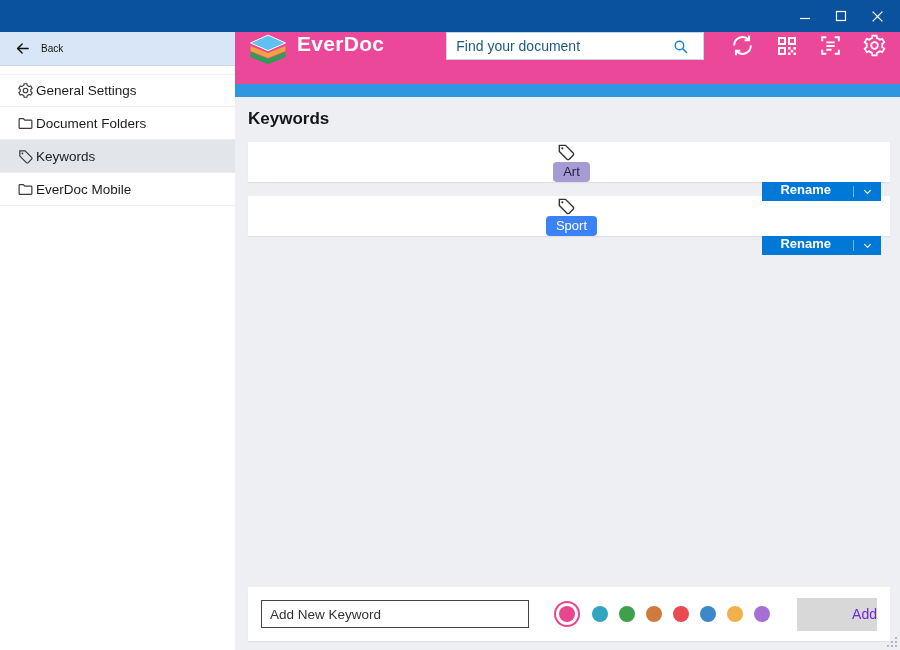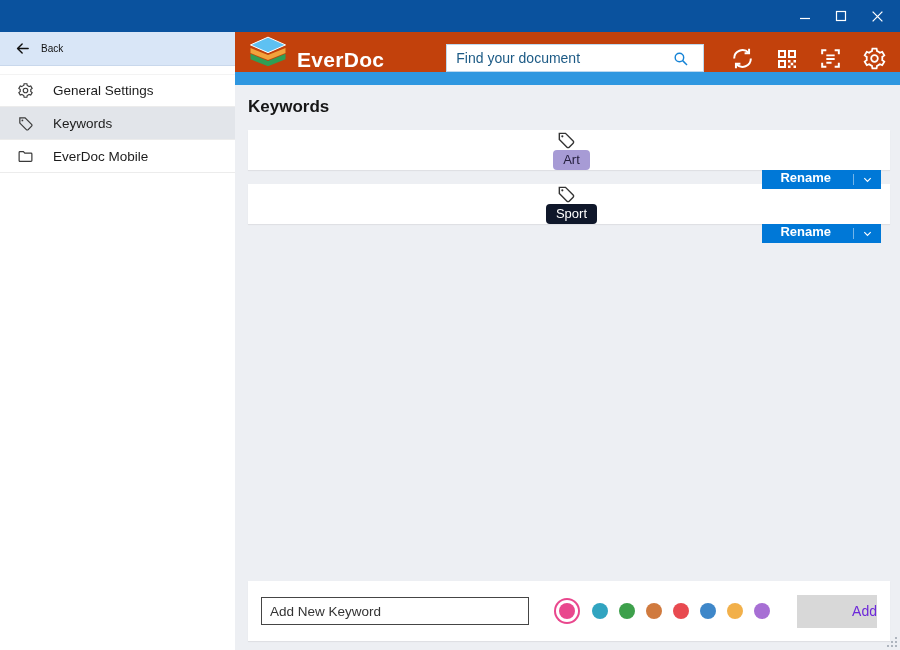--- a/index.html
+++ b/index.html
@@ -14,29 +14,29 @@
   .win-btn { width:26px; height:24px; background:transparent; border:none; display:flex; align-items:center; justify-content:center; cursor:pointer; }
   .win-btn svg { display:block; }
 
   
   .body { flex:1; display:flex; min-height:0; }
 
   
   .sidebar { width:235px; flex:0 0 235px; background:#ffffff; display:flex; flex-direction:column; }
   .back-row { height:34px; background:#d9e6f7; display:flex; align-items:center; gap:10px; padding-left:14px; font-size:10px; color:#111; cursor:pointer; border-bottom:1px solid #c9d8ec; }
   .side-list { list-style:none; margin-top:8px; }
-  .side-item { height:33px; display:flex; align-items:center; gap:19px; padding-left:16px; font-size:13.5px; color:#1c1c1c; cursor:pointer; border-bottom:1px solid #ececec; }
+  .side-item { height:33px; display:flex; align-items:center; gap:2px; padding-left:16px; font-size:13.5px; color:#1c1c1c; cursor:pointer; border-bottom:1px solid #ececec; }
   .side-item:first-child { border-top:1px solid #f3f3f3; }
   .side-item.selected { background:#e2e5ea; }
   .side-item .ic { width:18px; height:18px; color:#3a3a3a; display:flex; align-items:center; justify-content:center; }
 
   
   .content { flex:1; display:flex; flex-direction:column; min-width:0; position:relative; }
 
-  .app-header { height:40px; background:#c2410c; display:flex; align-items:flex-end; padding:0 12px 0 13px; flex:0 0 auto; }
+  .app-header { height:52px; background:#ec4899; display:flex; align-items:flex-start; padding:0 12px 0 13px; flex:0 0 auto; }
   .logo { width:40px; height:38px; margin-right:9px; flex:0 0 auto; }
   .app-name { color:#ffffff; font-size:21px; font-weight:600; letter-spacing:0.3px; }
   .search-box { margin-left:62px; width:258px; height:28px; background:#ffffff; border:1px solid #bcd9f0; display:flex; align-items:center; padding:0 14px 0 9px; }
   .search-box input { flex:1; border:none; outline:none; font-size:14px; color:#17486b; font-family:"Liberation Sans", sans-serif; background:transparent; }
   .search-box input::placeholder { color:#1c5a85; opacity:1; }
   .header-icons { margin-left:auto; display:flex; align-items:center; gap:17px; }
   .hicon { width:27px; height:27px; background:transparent; border:none; color:#fff; cursor:pointer; display:flex; align-items:center; justify-content:center; }
   .header-strip { height:13px; background:#2f97e0; flex:0 0 auto; }
 
   
@@ -45,21 +45,21 @@
 
   .kw-row { background:#ffffff; height:40px; display:flex; align-items:center; padding:0 9px 0 14px; margin-bottom:14px; box-shadow:0 1px 1px rgba(0,0,0,0.06);flex-direction:column; }
   .kw-row .tag-ic { width:20px; height:20px; color:#333; margin-right:12px; flex:0 0 auto; }
   .kw-badge { font-size:13px; padding:3px 10px 4px; border-radius:4px; line-height:1; }
   .rename-btn { margin-left:auto; height:27px; background:#0078d7; border:none; color:#fff; display:flex; align-items:stretch; cursor:pointer; padding:0; }
   .rename-label { display:flex; align-items:center; padding:0 22px 4px 18px; font-size:13px; font-weight:600; color:#fff; }
   .rename-split { width:1px; background:rgba(255,255,255,0.45); margin:4px 0; }
   .rename-caret { width:27px; display:flex; align-items:center; justify-content:center; }
 
   
-  .add-bar { position:absolute; left:13px; right:10px; bottom:9px; height:60px; background:#ffffff; display:flex; align-items:center; padding:0 13px; box-shadow:0 1px 1px rgba(0,0,0,0.06); }
+  .add-bar { position:absolute; left:13px; right:10px; bottom:9px; height:54px; background:#ffffff; display:flex; align-items:center; padding:0 13px; box-shadow:0 1px 1px rgba(0,0,0,0.06); }
   .add-input { width:268px; height:28px; border:1px solid #454545; padding:0 8px; font-size:13.5px; color:#222; font-family:"Liberation Sans", sans-serif; outline:none; }
   .add-input::placeholder { color:#333; opacity:1; }
   .swatches { display:flex; align-items:center; gap:11px; margin-left:24px; }
   .swatch { width:16px; height:16px; border-radius:50%; cursor:pointer; flex:0 0 auto; }
   .swatch.selected { margin:0 6px; }
   .add-btn { margin-left:auto; width:80px; height:33px; background:#d8d8d8; border:none; color:#6d28d9; font-size:14px; font-family:"Liberation Sans", sans-serif; cursor:default;text-align:right; }
 
   .resize-grip { position:absolute; right:2px; bottom:2px; width:13px; height:13px; color:#98a2ad; }
 </style>
 </head>
@@ -98,20 +98,28 @@
       </div>
       <ul class="side-list">
         <li class="side-item">
           <span class="ic">
             <svg width="17" height="17" viewBox="0 0 24 24" fill="none" stroke="currentColor" stroke-width="1.6">
                 <circle cx="12" cy="12" r="3.2"></circle>
                 <path d="M19.4 13.5c.1-.5.1-1 .1-1.5s0-1-.1-1.5l2-1.5-2-3.4-2.3.9a7.6 7.6 0 0 0-2.6-1.5L14 2.5h-4l-.5 2.5c-1 .3-1.8.8-2.6 1.5l-2.3-.9-2 3.4 2 1.5c-.1.5-.1 1-.1 1.5s0 1 .1 1.5l-2 1.5 2 3.4 2.3-.9c.8.7 1.6 1.2 2.6 1.5l.5 2.5h4l.5-2.5c1-.3 1.8-.8 2.6-1.5l2.3.9 2-3.4z"></path>
               </svg>
           </span>
           <span>General Settings</span>
+        </li>
+        <li class="side-item">
+          <span class="ic">
+            <svg width="17" height="17" viewBox="0 0 24 24" fill="none" stroke="currentColor" stroke-width="1.7">
+                <path d="M3 6.2c0-.7.5-1.2 1.2-1.2H9l2 2.2h8.8c.7 0 1.2.5 1.2 1.2v9.4c0 .7-.5 1.2-1.2 1.2H4.2c-.7 0-1.2-.5-1.2-1.2z"></path>
+              </svg>
+          </span>
+          <span>Document Folders</span>
         </li>
         <li class="side-item selected">
           <span class="ic">
             <svg width="17" height="17" viewBox="0 0 24 24" fill="none" stroke="currentColor" stroke-width="1.7">
                 <path d="M20.6 13.2L11.4 4H4v7.4l9.2 9.2a1.8 1.8 0 0 0 2.6 0l4.8-4.8a1.8 1.8 0 0 0 0-2.6z"></path>
                 <circle cx="7.6" cy="7.6" r="1.3" fill="currentColor" stroke="none"></circle>
               </svg>
           </span>
           <span>Keywords</span>
         </li>
@@ -193,21 +201,21 @@
                 </svg>
             </span>
           </button>
         </div>
 
         <div class="kw-row">
           <svg class="tag-ic" viewBox="0 0 24 24" fill="none" stroke="currentColor" stroke-width="1.7">
               <path d="M20.6 13.2L11.4 4H4v7.4l9.2 9.2a1.8 1.8 0 0 0 2.6 0l4.8-4.8a1.8 1.8 0 0 0 0-2.6z"></path>
               <circle cx="7.6" cy="7.6" r="1.3" fill="currentColor" stroke="none"></circle>
             </svg>
-          <span class="kw-badge" style="background-color: #0f172a; color: rgb(255, 255, 255);">Sport</span>
+          <span class="kw-badge" style="background-color: #3b82f6; color: rgb(255, 255, 255);">Sport</span>
           <button class="rename-btn">
             <span class="rename-label">Rename</span>
             <span class="rename-split"></span>
             <span class="rename-caret">
               <svg width="11" height="11" viewBox="0 0 24 24">
                   <path d="M5 9l7 7 7-7" stroke="#fff" stroke-width="2.6" fill="none"></path>
                 </svg>
             </span>
           </button>
         </div>

